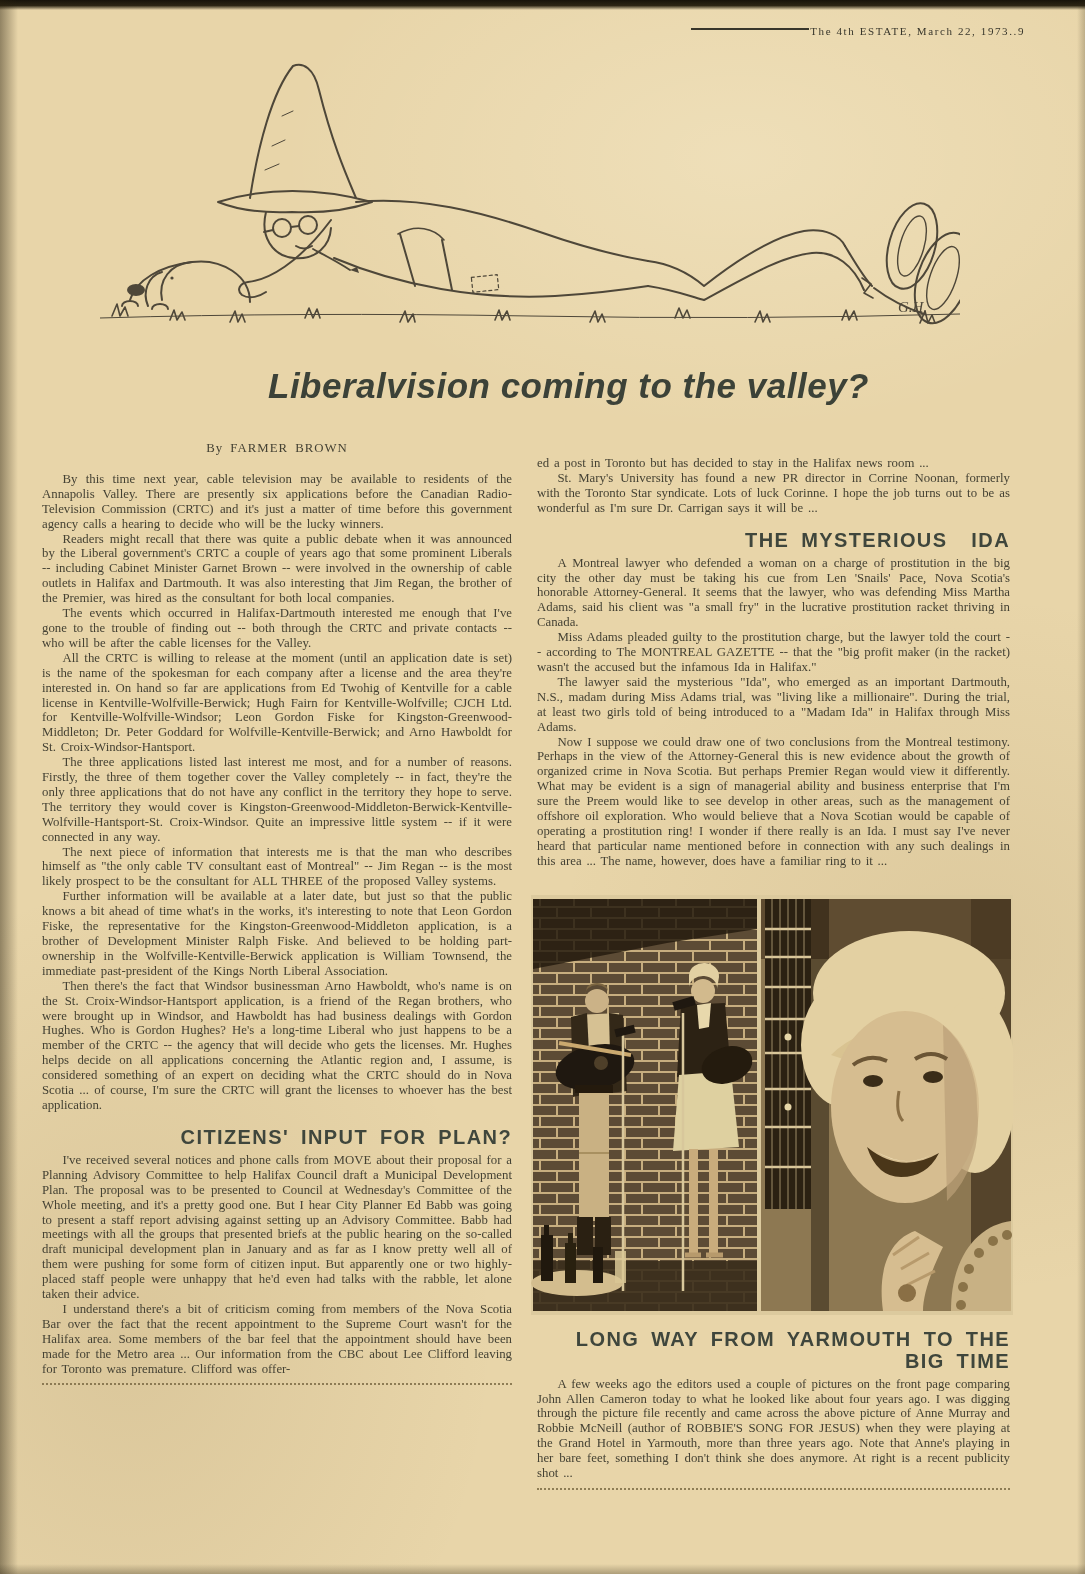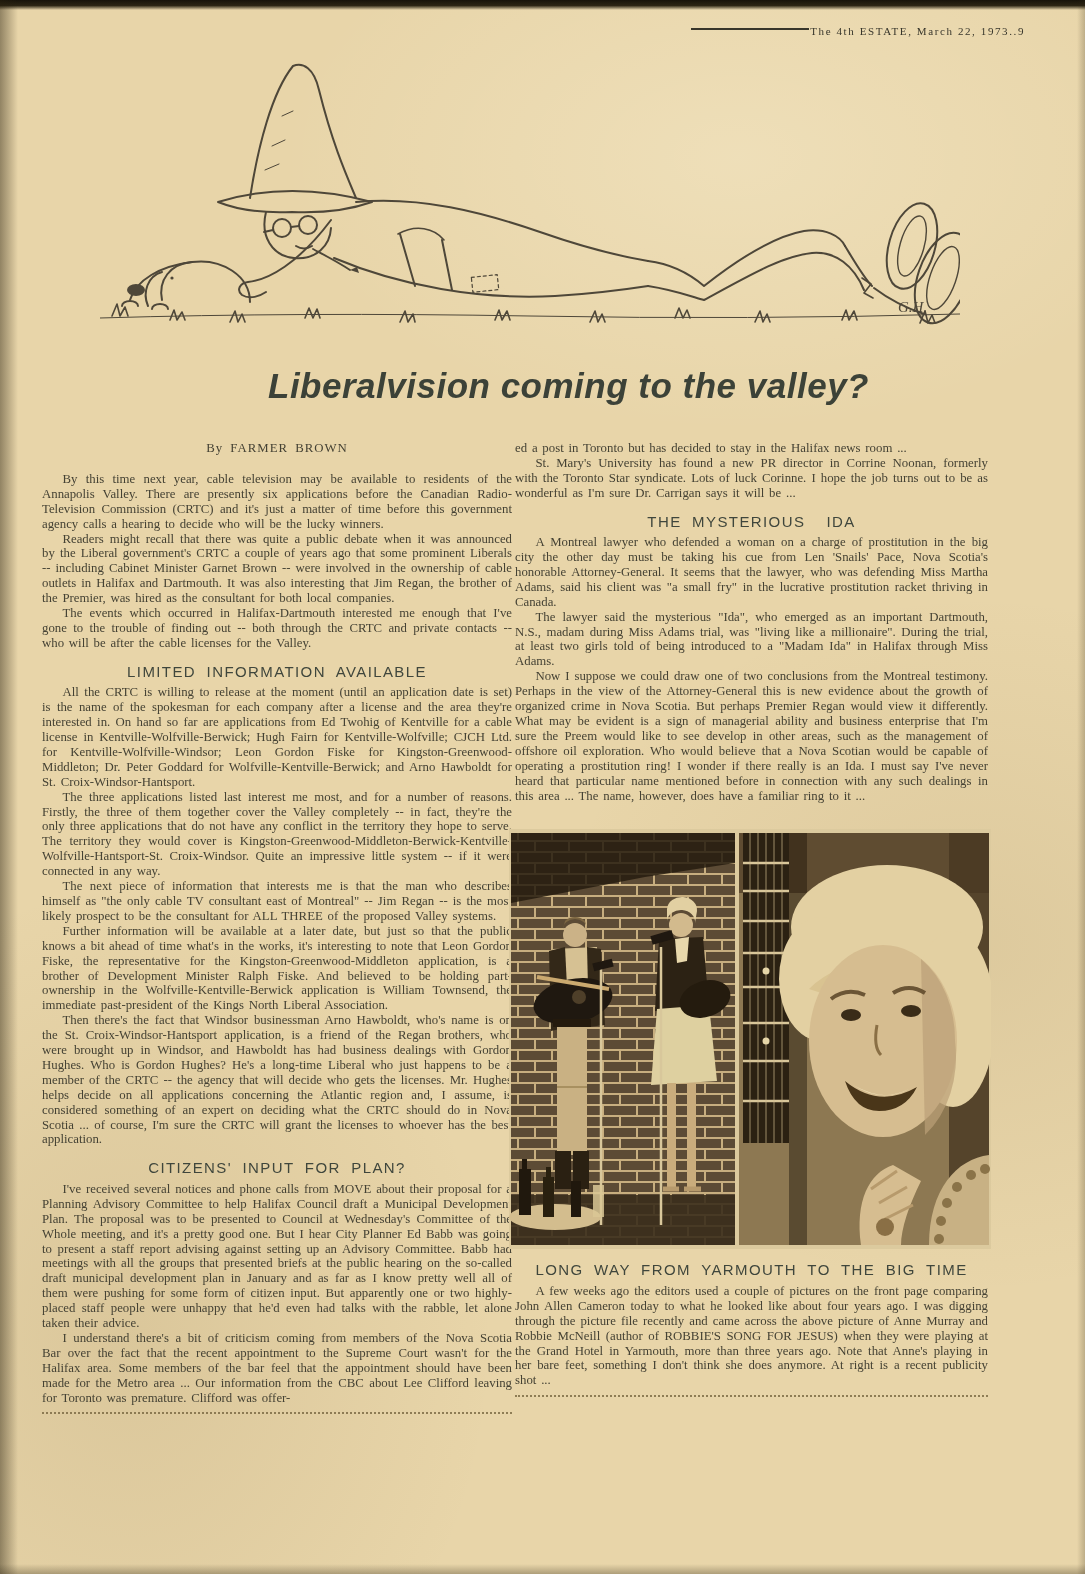--- a/index.html
+++ b/index.html
@@ -31,27 +31,27 @@
   .headline{position:absolute;top:366px;left:14px;width:1085px;text-align:center;
     padding-left:24px;box-sizing:border-box;
     font-family:"Liberation Sans", sans-serif;font-weight:700;font-style:italic;
     font-size:35px;letter-spacing:.5px;color:#3c4238;}
 
   .cartoon{position:absolute;left:100px;top:50px;}
 
   .col{position:absolute;top:441px;font-size:12.8px;line-height:14.9px;
     text-align:justify;word-spacing:1.6px;}
   .col-left{left:42px;width:470px;}
-  .col-right{left:515px;width:473px;}
+  .col-right{left:537px;width:473px;margin-top:15px;}
   .byline{text-align:center;letter-spacing:1px;margin:0 0 16px 0;word-spacing:3px;}
   p.body{margin:0;text-indent:1.6em;}
   p.body.noindent{text-indent:0;}
-  .sec-heading{font-family:"Liberation Sans", sans-serif;font-weight:400;
-    font-size:15px;letter-spacing:1.4px;word-spacing:5px;color:#3f463c;
-    margin:13px 0 5px 0;white-space:pre-wrap;text-align:center;line-height:1.1;}
+  .sec-heading{font-family:"Liberation Sans", sans-serif;font-weight:700;
+    font-size:20px;letter-spacing:1.4px;word-spacing:5px;color:#3f463c;
+    margin:13px 0 5px 0;white-space:pre-wrap;text-align:right;line-height:1.1;}
   .dotted-rule{border-bottom:2px dotted rgba(112,95,58,.75);height:0;margin-top:7px;}
   .photo-wrap{margin:26px 0 8px -6px;line-height:0;}
 </style>
 </head>
 <body>
 
 <div id="page">
   <div class="edge-top"></div>
   <div class="edge-left"></div>
   <div class="edge-right"></div>
@@ -138,39 +138,39 @@
   </svg>
 
   <div class="headline">Liberalvision coming to the valley?</div>
 
   <div class="col col-left">
     <p class="byline">By FARMER BROWN</p>
     <p class="body">By this time next year, cable television may be available to residents of the Annapolis Valley. There are presently six applications before the Canadian Radio-Television Commission (CRTC) and it's just a matter of time before this government agency calls a hearing to decide who will be the lucky winners.</p>
     <p class="body">Readers might recall that there was quite a public debate when it was announced by the Liberal government's CRTC a couple of years ago that some prominent Liberals -- including Cabinet Minister Garnet Brown -- were involved in the ownership of cable outlets in Halifax and Dartmouth. It was also interesting that Jim Regan, the brother of the Premier, was hired as the consultant for both local companies.</p>
     <p class="body">The events which occurred in Halifax-Dartmouth interested me enough that I've gone to the trouble of finding out -- both through the CRTC and private contacts -- who will be after the cable licenses for the Valley.</p>
 
-    <div class="sec-heading">LIMITED INFORMATION AVAILABLE</div>
     <p class="body">All the CRTC is willing to release at the moment (until an application date is set) is the name of the spokesman for each company after a license and the area they're interested in. On hand so far are applications from Ed Twohig of Kentville for a cable license in Kentville-Wolfville-Berwick; Hugh Fairn for Kentville-Wolfville; CJCH Ltd. for Kentville-Wolfville-Windsor; Leon Gordon Fiske for Kingston-Greenwood-Middleton; Dr. Peter Goddard for Wolfville-Kentville-Berwick; and Arno Hawboldt for St. Croix-Windsor-Hantsport.</p>
     <p class="body">The three applications listed last interest me most, and for a number of reasons. Firstly, the three of them together cover the Valley completely -- in fact, they're the only three applications that do not have any conflict in the territory they hope to serve. The territory they would cover is Kingston-Greenwood-Middleton-Berwick-Kentville-Wolfville-Hantsport-St. Croix-Windsor. Quite an impressive little system -- if it were connected in any way.</p>
     <p class="body">The next piece of information that interests me is that the man who describes himself as "the only cable TV consultant east of Montreal" -- Jim Regan -- is the most likely prospect to be the consultant for ALL THREE of the proposed Valley systems.</p>
     <p class="body">Further information will be available at a later date, but just so that the public knows a bit ahead of time what's in the works, it's interesting to note that Leon Gordon Fiske, the representative for the Kingston-Greenwood-Middleton application, is a brother of Development Minister Ralph Fiske. And believed to be holding part-ownership in the Wolfville-Kentville-Berwick application is William Townsend, the immediate past-president of the Kings North Liberal Association.</p>
     <p class="body">Then there's the fact that Windsor businessman Arno Hawboldt, who's name is on the St. Croix-Windsor-Hantsport application, is a friend of the Regan brothers, who were brought up in Windsor, and Hawboldt has had business dealings with Gordon Hughes. Who is Gordon Hughes? He's a long-time Liberal who just happens to be a member of the CRTC -- the agency that will decide who gets the licenses. Mr. Hughes helps decide on all applications concerning the Atlantic region and, I assume, is considered something of an expert on deciding what the CRTC should do in Nova Scotia ... of course, I'm sure the CRTC will grant the licenses to whoever has the best application.</p>
 
     <div class="sec-heading">CITIZENS' INPUT FOR PLAN?</div>
     <p class="body">I've received several notices and phone calls from MOVE about their proposal for a Planning Advisory Committee to help Halifax Council draft a Municipal Development Plan. The proposal was to be presented to Council at Wednesday's Committee of the Whole meeting, and it's a pretty good one. But I hear City Planner Ed Babb was going to present a staff report advising against setting up an Advisory Committee. Babb had meetings with all the groups that presented briefs at the public hearing on the so-called draft municipal development plan in January and as far as I know pretty well all of them were pushing for some form of citizen input. But apparently one or two highly-placed staff people were unhappy that he'd even had talks with the rabble, let alone taken their advice.</p>
     <p class="body">I understand there's a bit of criticism coming from members of the Nova Scotia Bar over the fact that the recent appointment to the Supreme Court wasn't for the Halifax area. Some members of the bar feel that the appointment should have been made for the Metro area ... Our information from the CBC about Lee Clifford leaving for Toronto was premature. Clifford was offer-</p>
     <div class="dotted-rule"></div>
   </div>
 
   <div class="col col-right">
     <p class="body noindent">ed a post in Toronto but has decided to stay in the Halifax news room ...</p>
     <p class="body">St. Mary's University has found a new PR director in Corrine Noonan, formerly with the Toronto Star syndicate. Lots of luck Corinne. I hope the job turns out to be as wonderful as I'm sure Dr. Carrigan says it will be ...</p>
 
     <div class="sec-heading">THE MYSTERIOUS  IDA</div>
     <p class="body">A Montreal lawyer who defended a woman on a charge of prostitution in the big city the other day must be taking his cue from Len 'Snails' Pace, Nova Scotia's honorable Attorney-General. It seems that the lawyer, who was defending Miss Martha Adams, said his client was "a small fry" in the lucrative prostitution racket thriving in Canada.</p>
+    <p class="body">Miss Adams pleaded guilty to the prostitution charge, but the lawyer told the court -- according to The MONTREAL GAZETTE -- that the "big profit maker (in the racket) wasn't the accused but the infamous Ida in Halifax."</p>
     <p class="body">The lawyer said the mysterious "Ida", who emerged as an important Dartmouth, N.S., madam during Miss Adams trial, was "living like a millionaire". During the trial, at least two girls told of being introduced to a "Madam Ida" in Halifax through Miss Adams.</p>
     <p class="body">Now I suppose we could draw one of two conclusions from the Montreal testimony. Perhaps in the view of the Attorney-General this is new evidence about the growth of organized crime in Nova Scotia. But perhaps Premier Regan would view it differently. What may be evident is a sign of managerial ability and business enterprise that I'm sure the Preem would like to see develop in other areas, such as the management of offshore oil exploration. Who would believe that a Nova Scotian would be capable of operating a prostitution ring! I wonder if there really is an Ida. I must say I've never heard that particular name mentioned before in connection with any such dealings in this area ... The name, however, does have a familiar ring to it ...</p>
 
     <div class="photo-wrap">
       <svg width="482" height="420" viewBox="0 0 482 420">
         <defs>
           <pattern id="bricks" width="34" height="22" patternUnits="userSpaceOnUse">
             <rect width="34" height="22" fill="#5c4b35"></rect>
             <path d="M0,1 H34 M0,12 H34" stroke="#c7ae7f" stroke-width="2"></path>
             <path d="M9,1 V12 M26,12 V22" stroke="#c7ae7f" stroke-width="2"></path>

